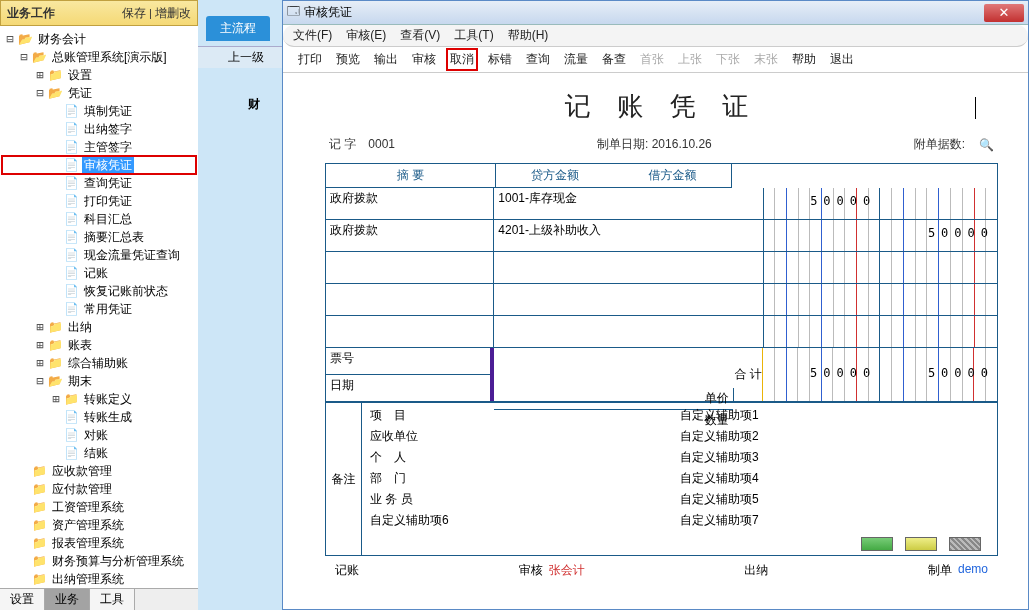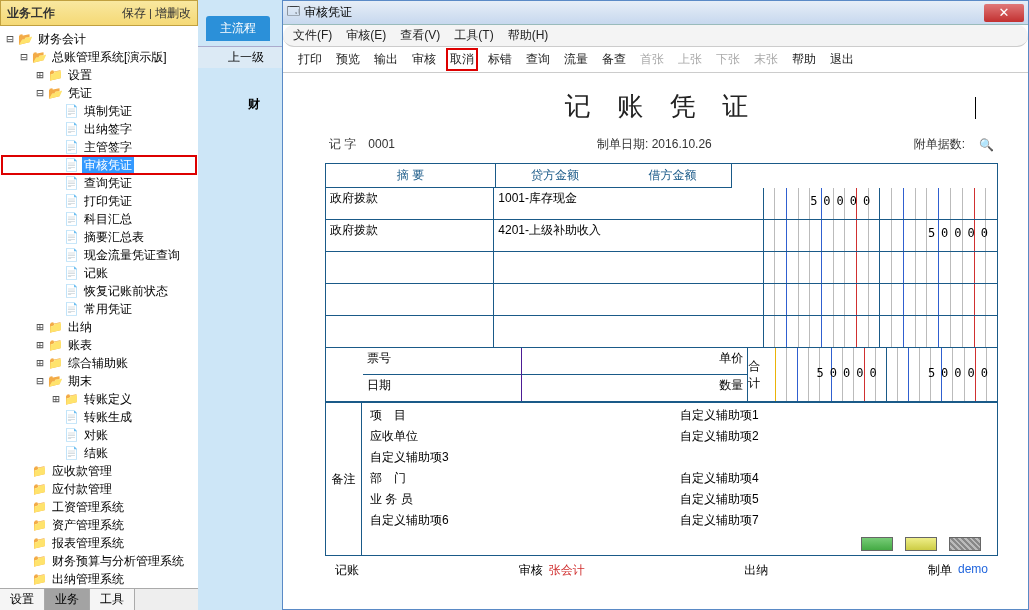--- a/index.html
+++ b/index.html
@@ -501,25 +501,25 @@
                 <div class="amt-col"></div>
                 <div class="amt-col red"></div>
                 <div class="amt-col"></div>
                 <div class="amt-col"></div>
               </div>
             </div>
           </div>
         </div>
 
       <div class="subrow" style="height:54px;">
-        <div class="tworow" style="width:170px; border-right:1px solid #4c1d95;margin-left:37px;">
+        <div class="tworow" style="width:170px; border-right:4px solid #4c1d95;">
           <div style="padding:2px 4px;">票号</div>
           <div style="padding:2px 4px;">日期</div>
         </div>
-        <div class="tworow" style="width:242px; border-right:1px solid #1a5a88;">
+        <div class="tworow" style="width:242px; border-right:1px solid #1a5a88;margin-top:40px;">
           <div style="padding:2px 4px; text-align:right;">单价</div>
           <div style="padding:2px 4px; text-align:right;">数量</div>
         </div>
         <div style="width:30px; border-right:1px solid #eab308; display:flex; align-items:center; justify-content:center;">合 计</div>
         <div class="vcell amount" style="height:auto; border-bottom:none;">
           <div class="amt-grid">
               <div class="amt-col"></div>
               <div class="amt-col blue"></div>
               <div class="amt-col"></div>
               <div class="amt-col"></div>
@@ -555,20 +555,21 @@
       <div class="remark-grid">
         <div class="remark-row">
             <div class="remark-item">项　目</div>
             <div>自定义辅助项1</div>
           </div>
         <div class="remark-row">
             <div class="remark-item">应收单位</div>
             <div>自定义辅助项2</div>
           </div>
         <div class="remark-row">
+            <div class="remark-item">个　人</div>
             <div>自定义辅助项3</div>
           </div>
         <div class="remark-row">
             <div class="remark-item">部　门</div>
             <div>自定义辅助项4</div>
           </div>
         <div class="remark-row">
             <div class="remark-item">业 务 员</div>
             <div>自定义辅助项5</div>
           </div>

